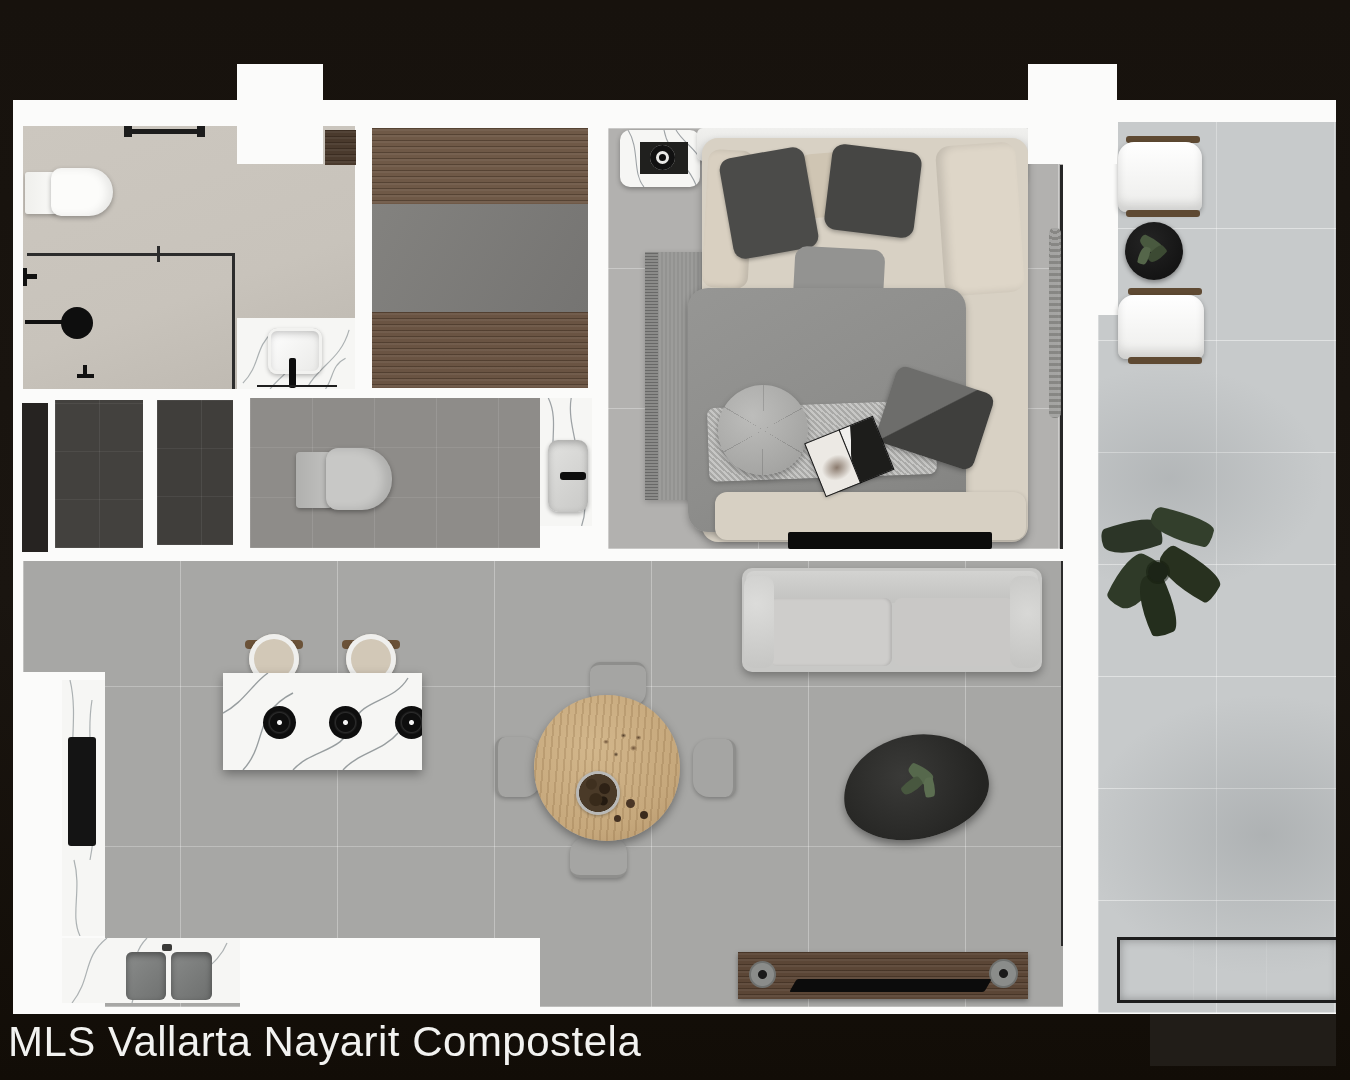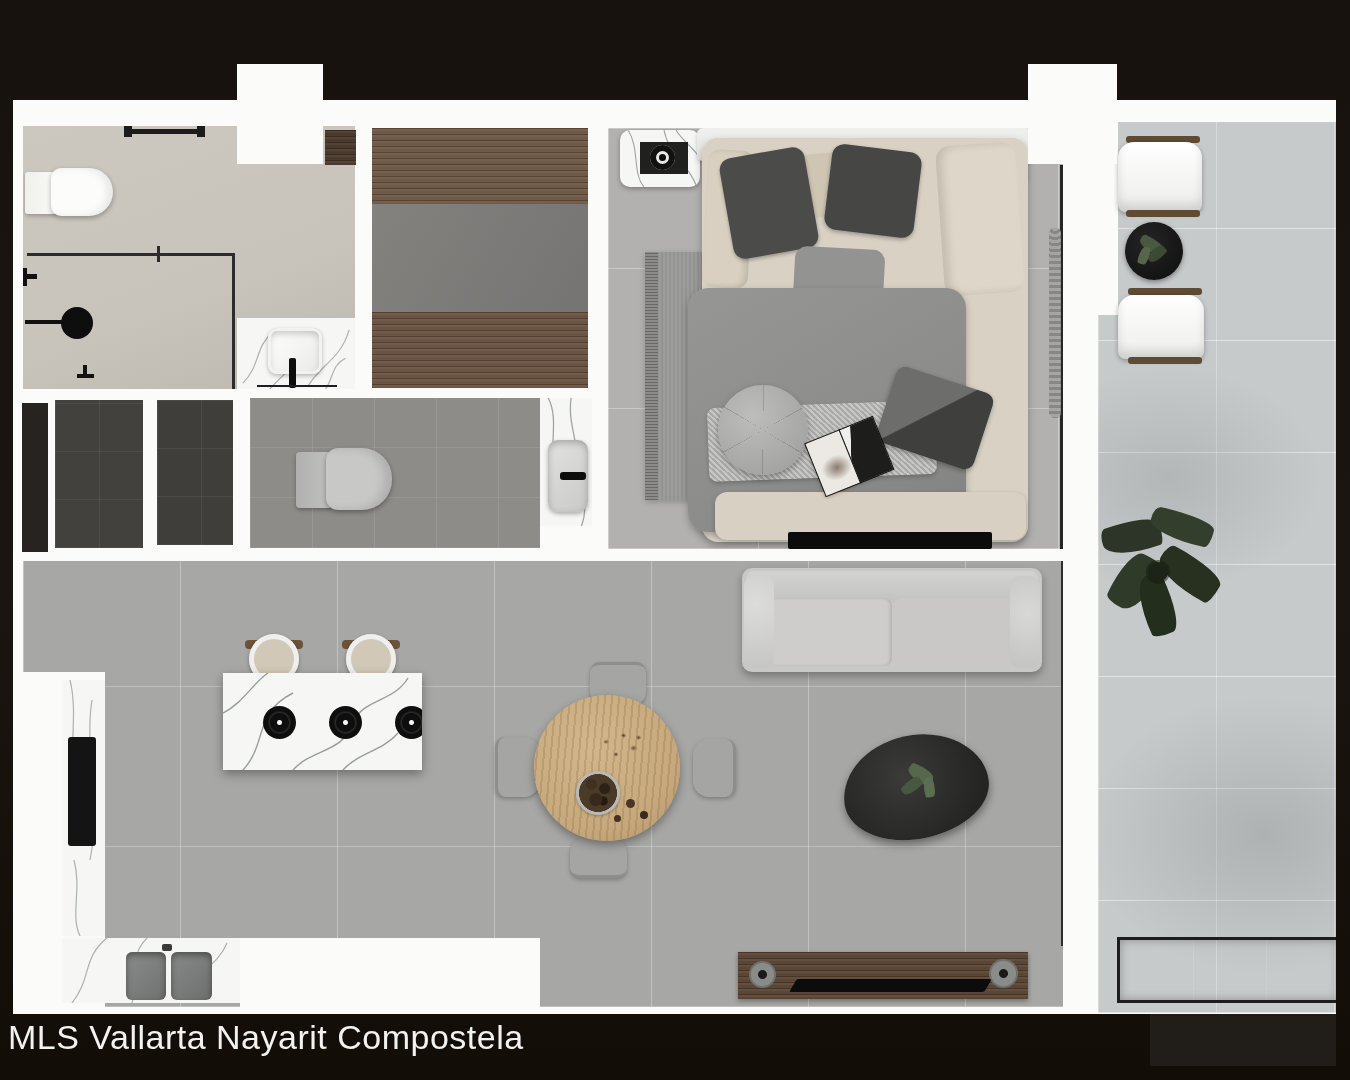--- a/index.html
+++ b/index.html
@@ -24,21 +24,21 @@
       repeating-linear-gradient(90deg,rgba(255,255,255,.30) 0 1px,rgba(0,0,0,0) 1px 118px);}
   .tile-dark{background-image:
       repeating-linear-gradient(90deg,rgba(255,255,255,.07) 0 1px,rgba(0,0,0,0) 1px 44px),
       repeating-linear-gradient(0deg,rgba(255,255,255,.06) 0 1px,rgba(0,0,0,0) 1px 48px);}
   .tile-pow{background-image:
       repeating-linear-gradient(90deg,rgba(255,255,255,.10) 0 1px,rgba(0,0,0,0) 1px 62px),
       repeating-linear-gradient(0deg,rgba(255,255,255,.08) 0 1px,rgba(0,0,0,0) 1px 50px);}
   .rib{background-image:repeating-linear-gradient(0deg,rgba(0,0,0,.25) 0 1px,rgba(0,0,0,0) 1px 3px);}
   .rug-tx{background-image:repeating-linear-gradient(90deg,rgba(0,0,0,.06) 0 2px,rgba(0,0,0,0) 2px 4px);}
   .knit{background-image:repeating-linear-gradient(45deg,rgba(255,255,255,.22) 0 2px,rgba(0,0,0,.08) 2px 4px);}
-  .caption{color:var(--caption-white);font-size:34px;letter-spacing:.5px;white-space:nowrap;}
+  .caption{color:var(--caption-white);font-size:42px;letter-spacing:.5px;white-space:nowrap;}
   .pebble{border-radius:52% 48% 55% 45% / 58% 52% 48% 42%;}
   .leaf{border-radius:12% 88% 10% 90% / 45% 40% 60% 55%;background:var(--plant-dark);}
 </style>
 </head>
 <body>
 
 <div id="plan">
 
   <div class="a" style="left:13px;top:100px;width:1323px;height:914px;background:var(--wall-white);"></div>
 

